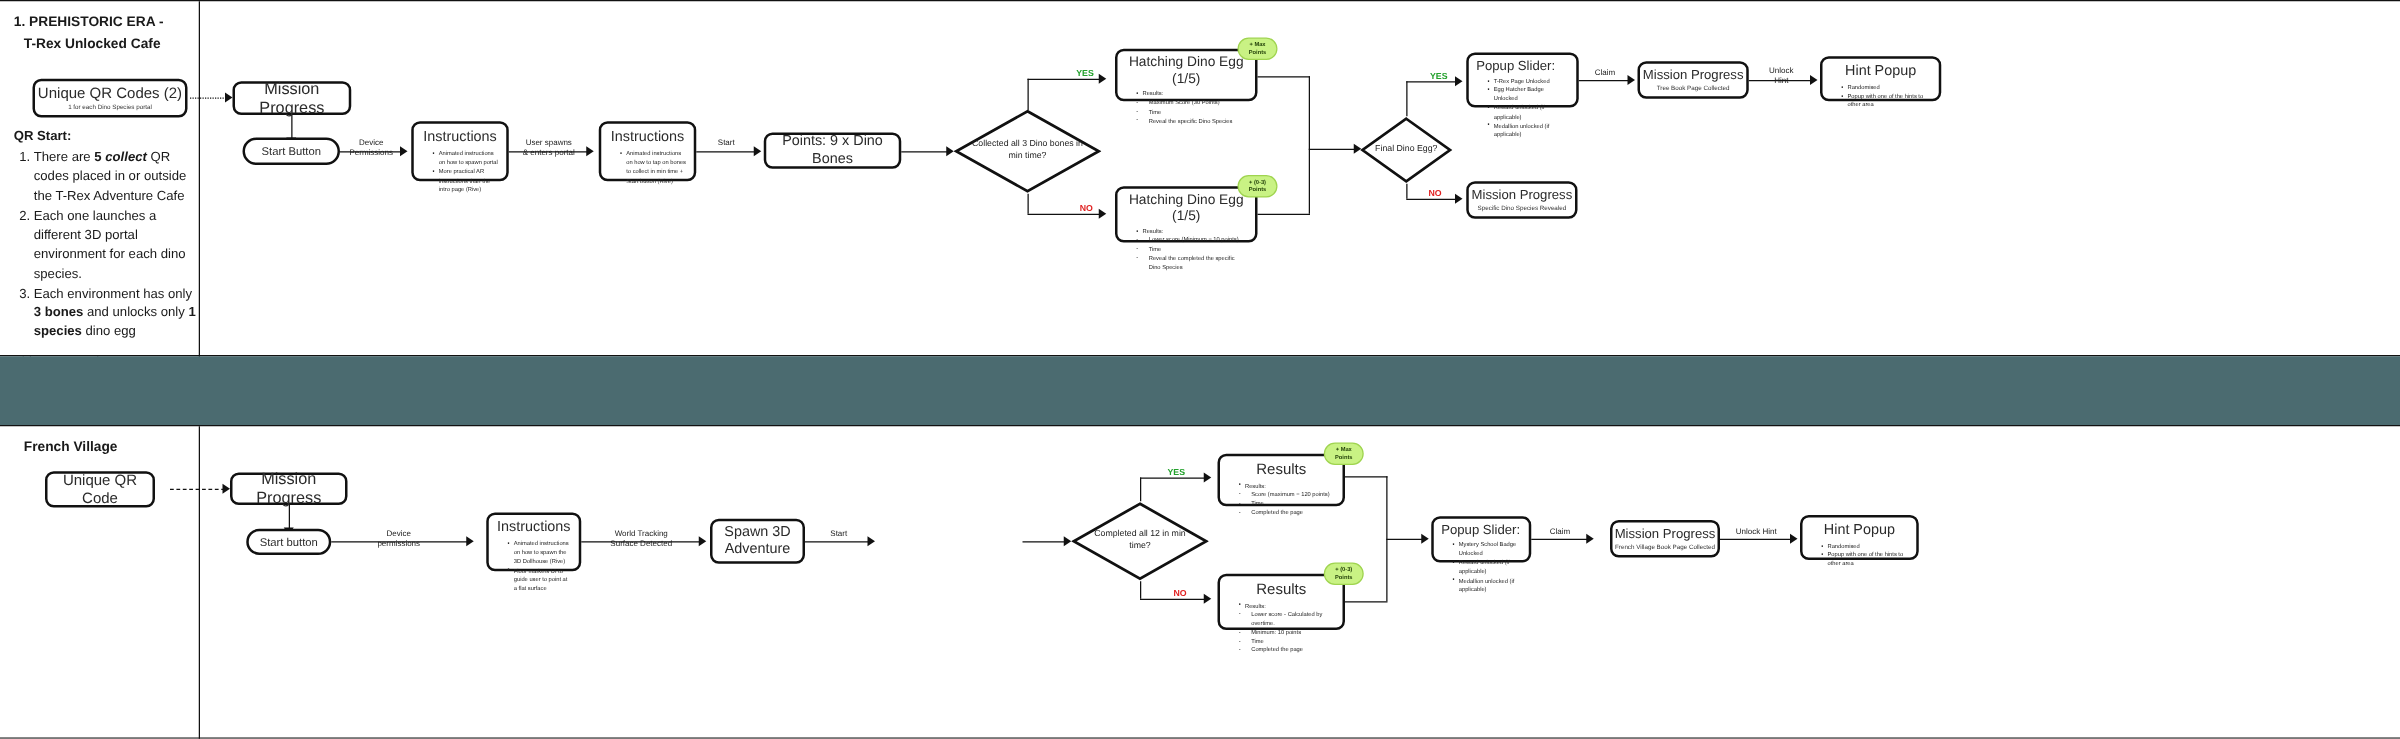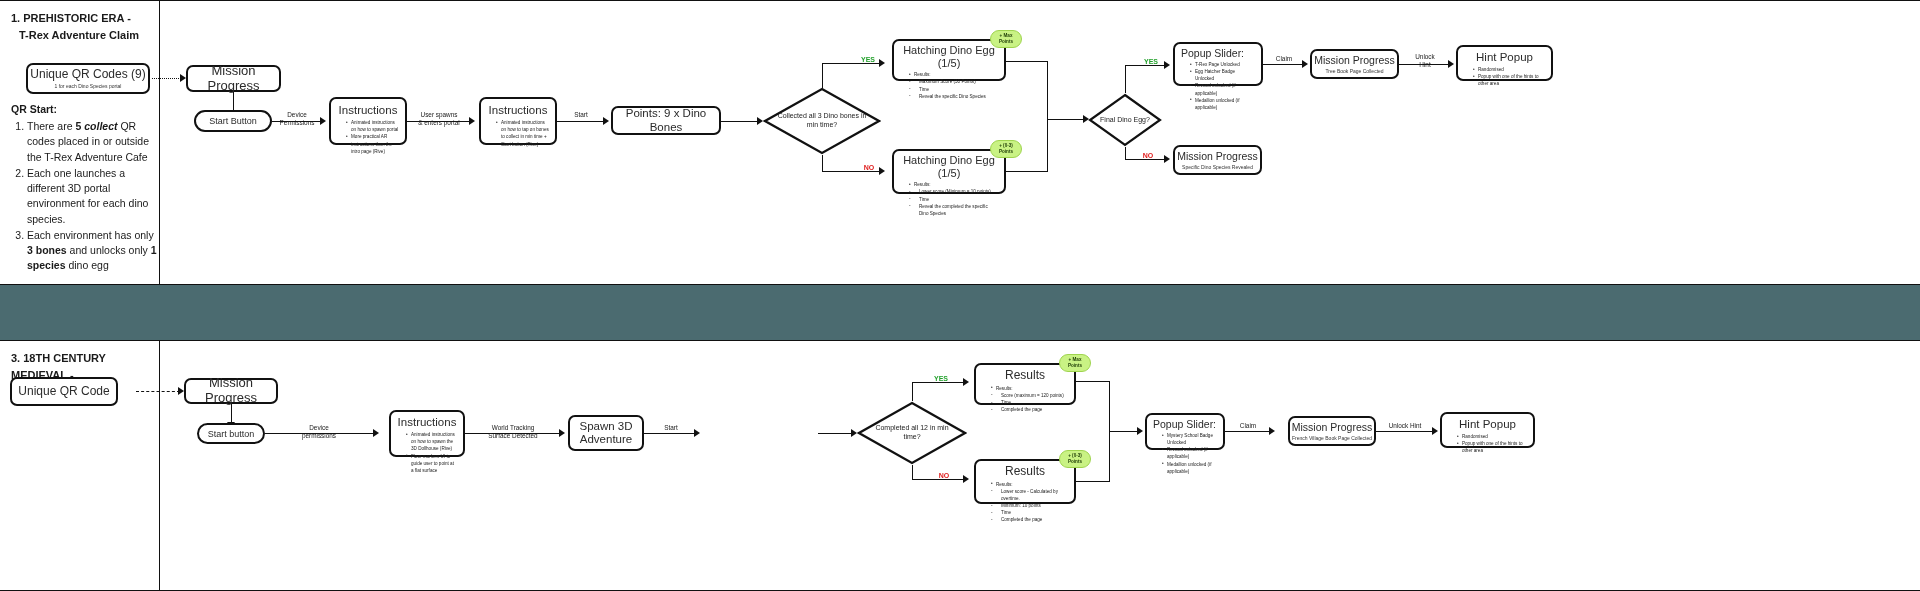--- a/index.html
+++ b/index.html
@@ -86,25 +86,25 @@
 <body>
 
 <div class="board">
 
   <div class="section" id="sec1">
 
     <div class="vrule" style="left:159px; top:0; height:285px;"></div>
 
     <div class="panel" style="left:11px; top:9px; width:145px;">
       <h3>1. PREHISTORIC ERA -</h3>
-      <h3 style="padding-left:8px;">T-Rex Adventure Claim</h3>
+      <h3 style="padding-left:8px;">T-Rex Unlocked Cafe</h3>
     </div>
 
     <div class="node" style="left:26px; top:62px; width:124px; height:31px;">
-      <div class="title" style="font-size:12px;">Unique QR Codes (9)</div>
+      <div class="title" style="font-size:12px;">Unique QR Codes (2)</div>
       <div class="sublabel">1 for each Dino Species portal</div>
     </div>
 
     <div class="panel" style="left:11px; top:99px; width:148px;">
       <div class="lbl">QR Start:</div>
       <ol>
         <li>There are <b>5 <i>collect</i></b> QR codes placed in or outside the T-Rex Adventure Cafe</li>
         <li>Each one launches a different 3D portal environment for each dino species.</li>
         <li>Each environment has only <b>3 bones</b> and unlocks only <b>1 species</b> dino egg</li>
       </ol>
@@ -279,25 +279,24 @@
     </div>
   </div>
 
   <div class="divider-band"></div>
 
   <div class="section" id="sec2">
 
     <div class="vrule" style="left:159px; top:0; height:251px;"></div>
 
     <div class="panel" style="left:11px; top:9px; width:150px;">
-      <h3>3. 18TH CENTURY MEDIEVAL -</h3>
       <h3 style="padding-left:8px;">French Village</h3>
     </div>
 
-    <div class="node" style="left:10px; top:36px; width:108px; height:29px;">
+    <div class="node" style="left:36px; top:36px; width:88px; height:29px;">
       <div class="title" style="font-size:12px;">Unique QR Code</div>
     </div>
 
     <div class="dashline" style="left:136px; top:50px; width:44px;"></div>
     <div class="arrow right" style="left:178px; top:46px;"></div>
 
     <div class="node" style="left:184px; top:37px; width:94px; height:26px;">
       <div class="title">Mission Progress</div>
     </div>
 

